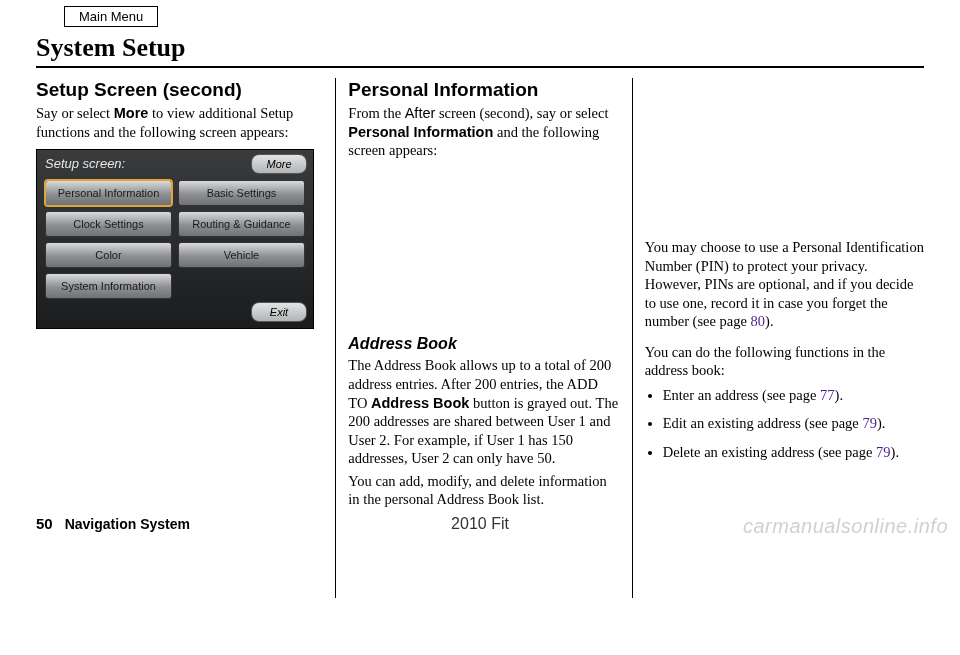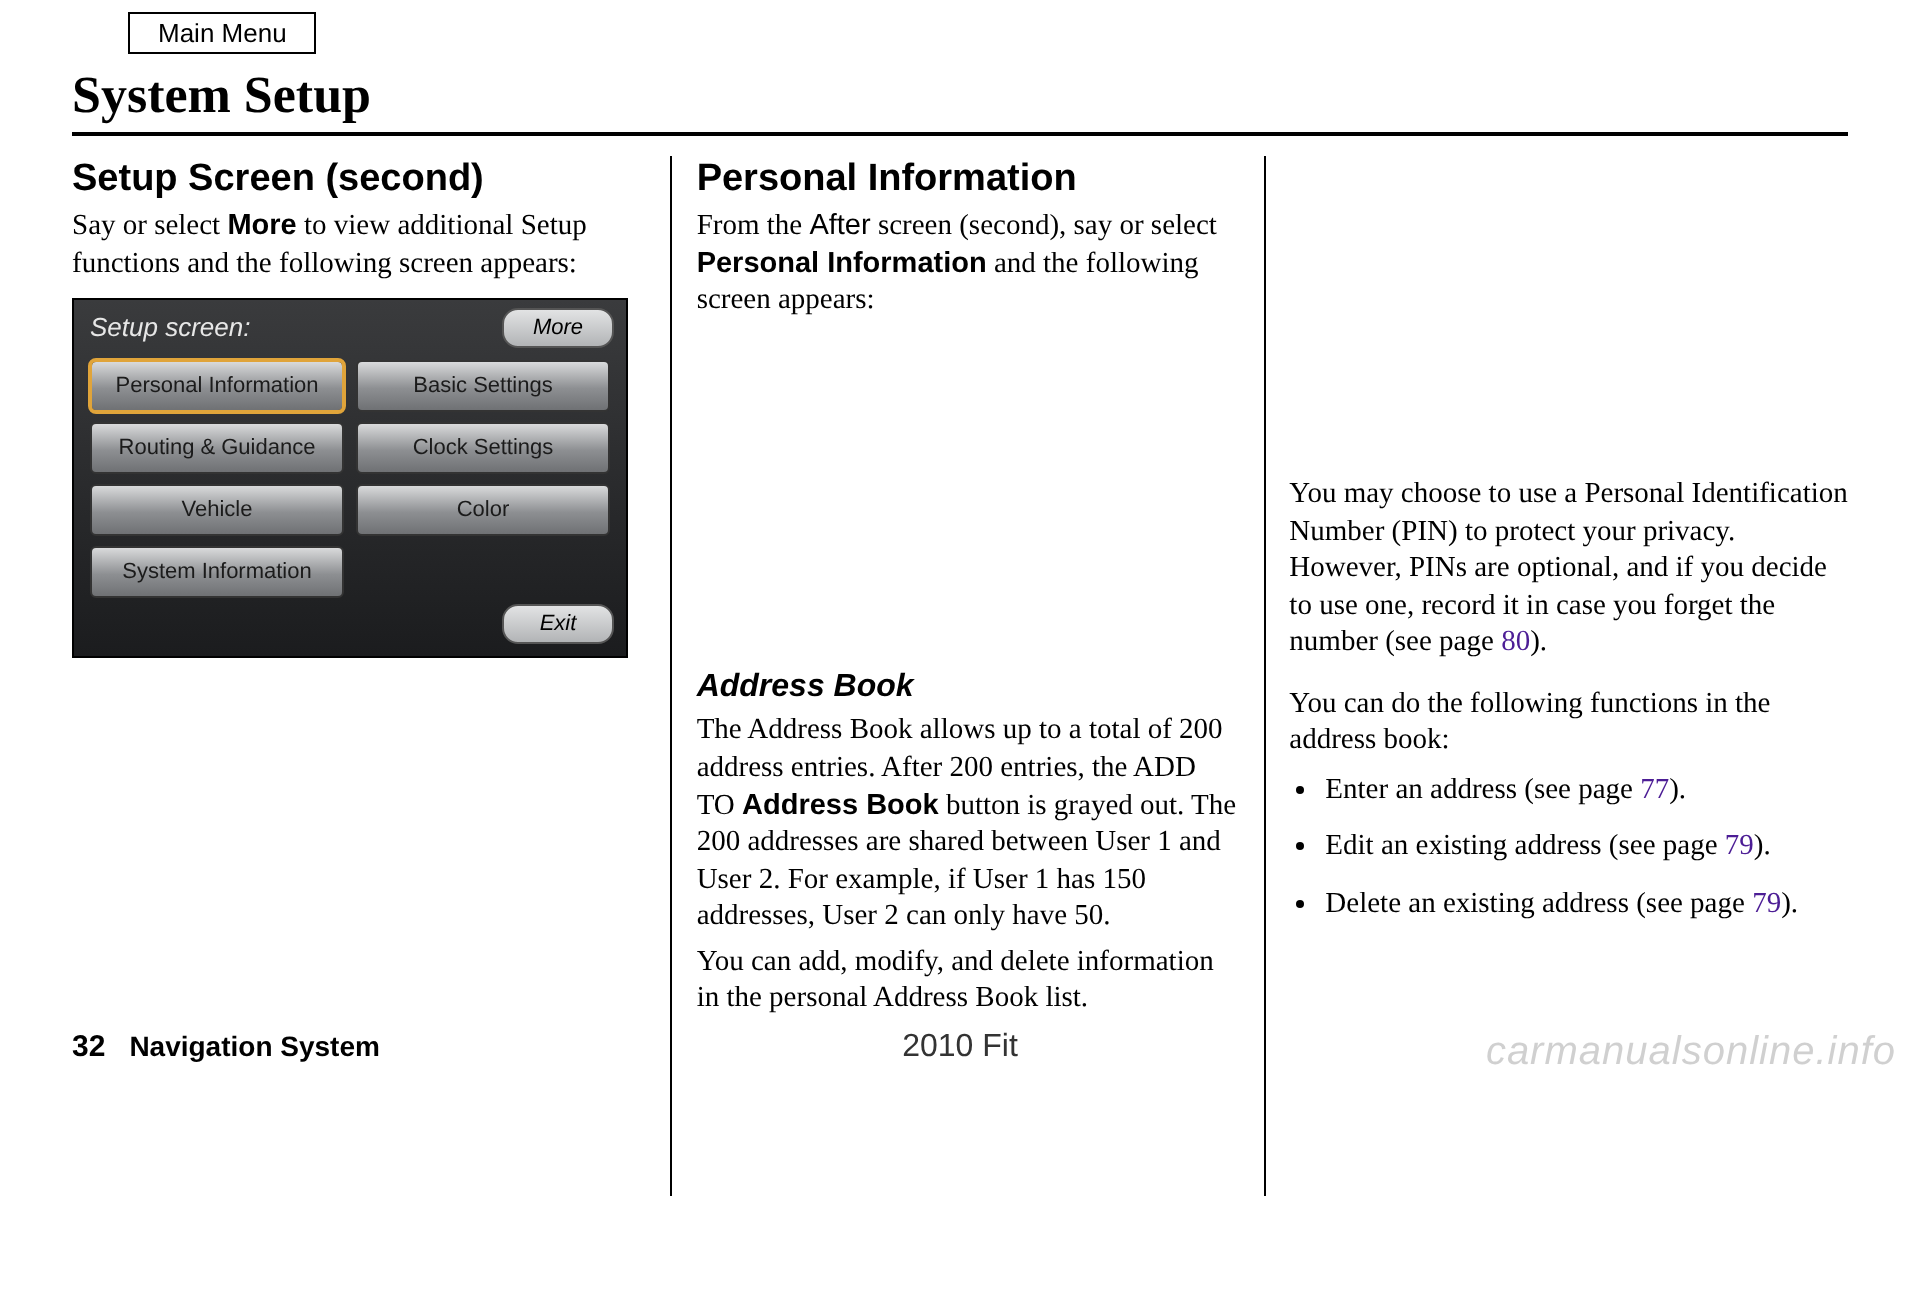--- a/index.html
+++ b/index.html
@@ -59,24 +59,24 @@
       <p class="para">
         <span>Say or select </span><span class="bold-sans">More</span><span> to view additional Setup functions and the following screen appears:</span>
       </p>
 
       <div class="screenshot">
         <div class="ss-title">Setup screen:</div>
         <div class="ss-more">More</div>
         <div class="ss-grid">
           <div class="ss-btn sel">Personal Information</div>
           <div class="ss-btn">Basic Settings</div>
+          <div class="ss-btn">Clock Settings</div>
           <div class="ss-btn">Routing &amp; Guidance</div>
-          <div class="ss-btn">Clock Settings</div>
+          <div class="ss-btn">Color</div>
           <div class="ss-btn">Vehicle</div>
-          <div class="ss-btn">Color</div>
           <div class="ss-btn">System Information</div>
         </div>
         <div class="ss-exit">Exit</div>
       </div>
     </div>
 
     <div class="col col2">
       <div class="h2">Personal Information</div>
       <p class="para">
         <span>From the </span><span class="setup-word">After</span><span> screen (second), say or select </span><span class="bold-sans">Personal Information</span><span> and the following screen appears:</span>
@@ -106,20 +106,20 @@
         </li>
         <li>
           <span>Delete an existing address (see page </span><span class="link">79</span><span>).</span>
         </li>
       </ul>
     </div>
 
   </div>
 
   <div class="footer">
-    <span class="pagenum">32</span>
+    <span class="pagenum">50</span>
     <span class="navsys">Navigation System</span>
     <span class="model">2010 Fit</span>
   </div>
 
   <div class="watermark">carmanualsonline.info</div>
 
 </div>
 
 </body></html>

